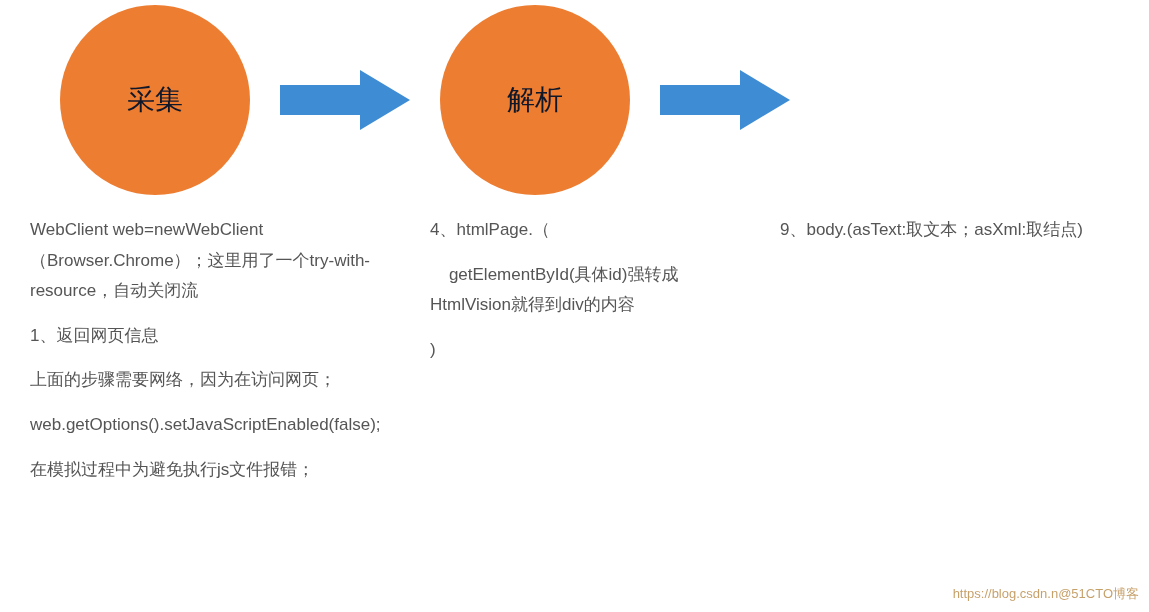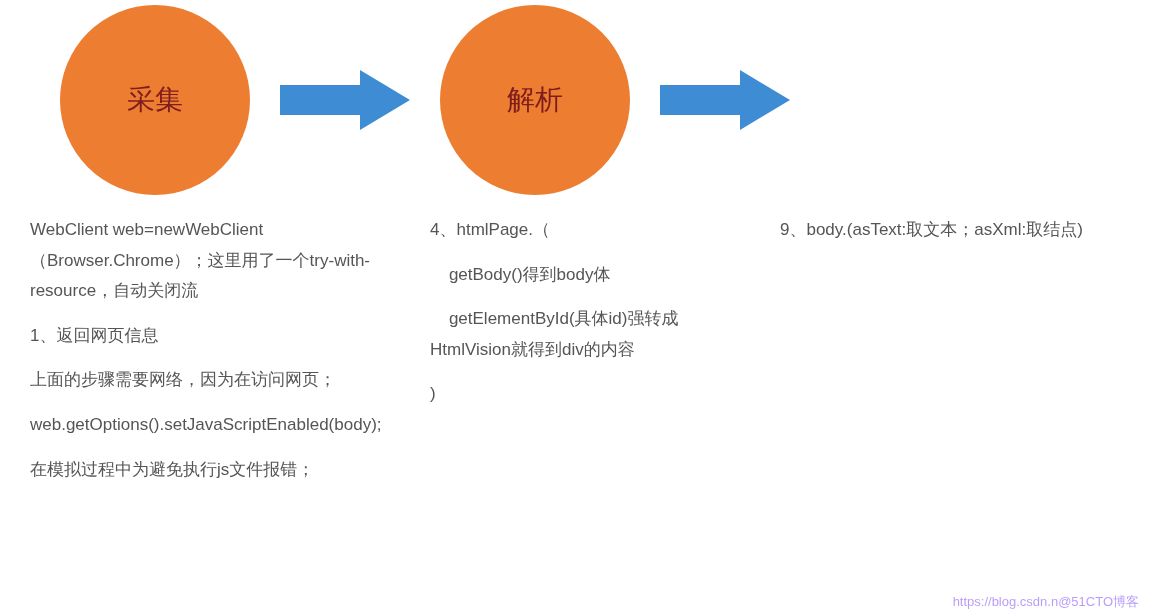--- a/index.html
+++ b/index.html
@@ -23,21 +23,21 @@
       gap: 30px;
     }
     .circle {
       width: 190px;
       height: 190px;
       border-radius: 50%;
       background: #ED7D31;
       display: flex;
       align-items: center;
       justify-content: center;
-      color: #7f1d1d;
+      color: #0f172a;
       font-size: 28px;
       font-weight: 400;
       flex-shrink: 0;
     }
     .arrow {
       width: 130px;
       height: 60px;
       position: relative;
       flex-shrink: 0;
     }
@@ -54,23 +54,23 @@
       flex: 1;
       color: #555555;
       font-size: 17px;
       line-height: 1.8;
     }
     .column p {
       margin-bottom: 14px;
     }
     .watermark {
       position: absolute;
-      bottom: 1px;
+      bottom: 9px;
       right: 10px;
-      color: #8b5cf6;
+      color: #a16207;
       font-size: 13px;
       opacity: 0.6;
     }
     .col1 { max-width: 350px; }
     .col2 { max-width: 310px; padding-left: 10px; }
     .col3 { max-width: 330px; padding-left: 10px; }
   </style>
 </head>
 <body>
 
@@ -91,26 +91,25 @@
       <polygon points="0,15 80,15 80,0 130,30 80,60 80,45 0,45" fill="#3E8DD4"></polygon>
     </svg>
   </div>
 </div>
 
 <div class="bottom-row">
   <div class="column col1">
     <p>WebClient web=newWebClient（Browser.Chrome）；这里用了一个try-with-resource，自动关闭流</p>
     <p>1、返回网页信息</p>
     <p>上面的步骤需要网络，因为在访问网页；</p>
-    <p>web.getOptions().setJavaScriptEnabled(body);</p>
+    <p>web.getOptions().setJavaScriptEnabled(false);</p>
     <p>在模拟过程中为避免执行js文件报错；</p>
   </div>
   <div class="column col2">
     <p>4、htmlPage.（</p>
-    <p>&nbsp;&nbsp;&nbsp;&nbsp;getBody()得到body体</p>
     <p>&nbsp;&nbsp;&nbsp;&nbsp;getElementById(具体id)强转成HtmlVision就得到div的内容</p>
     <p>)</p>
   </div>
   <div class="column col3">
     <p>9、body.(asText:取文本；asXml:取结点)</p>
   </div>
 </div>
 
 <div class="watermark">https://blog.csdn.n@51CTO博客</div>
 

